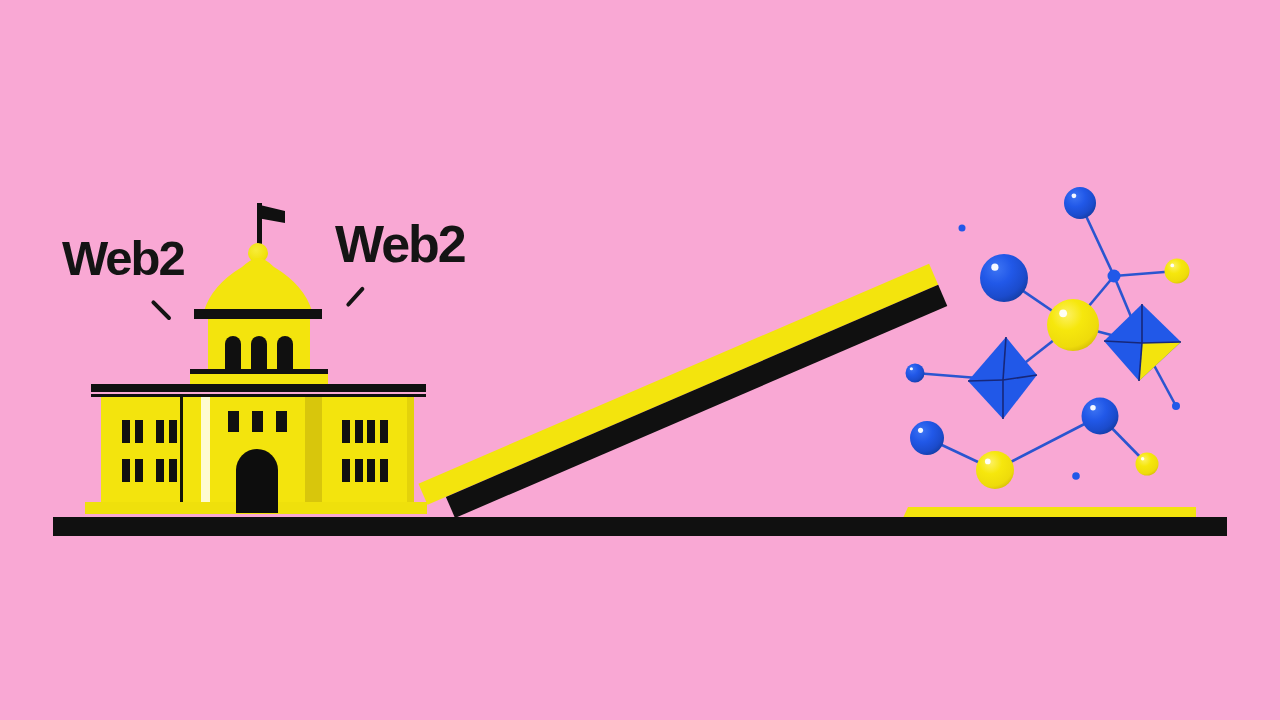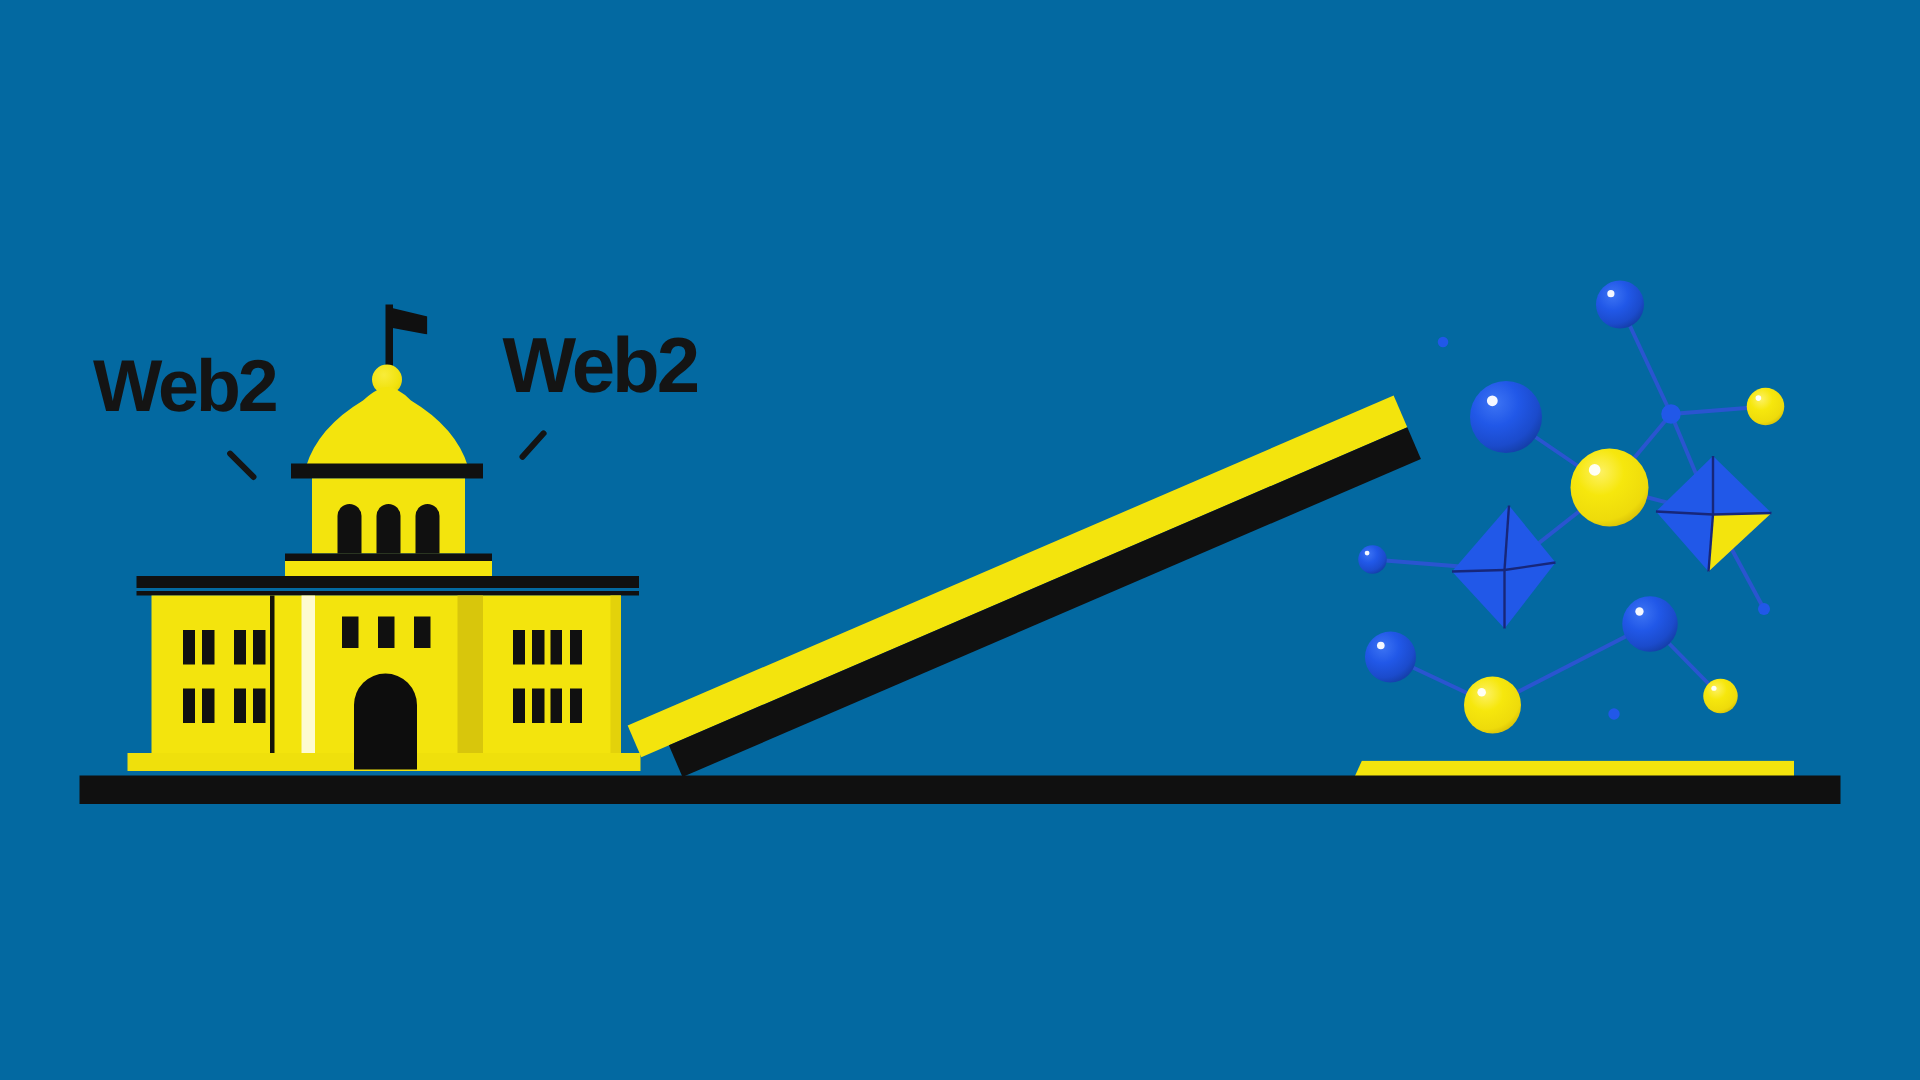--- a/index.html
+++ b/index.html
@@ -1,18 +1,18 @@
 <!DOCTYPE html>
 <html style="--c-background: #F5F4F1; --c-yellow: #F3E40D; --c-yellow_dark: #D8C60C; --c-black: #101010; --c-blue: #2158E8; --c-blue_deep: #123A9C; --c-line_blue: #2A55D0; --c-text: #141414;"><head>
 <meta charset="utf-8">
 <style>
   html,body{margin:0;padding:0;background:#e8e8e8;}
   .scene{
     position:relative;width:1280px;height:720px;overflow:hidden;
-    background:#0369a1;
+    background:#f9a8d4;
     font-family:"Liberation Sans", sans-serif;
   }
   .abs{position:absolute;}
   
   .web2{
     position:absolute;font-weight:bold;color:#141414;line-height:1;
     letter-spacing:-2px;white-space:nowrap;
   }
   .web2-left{left:62px;top:234px;font-size:49px;}
   .web2-right{left:335px;top:218px;font-size:52px;}

